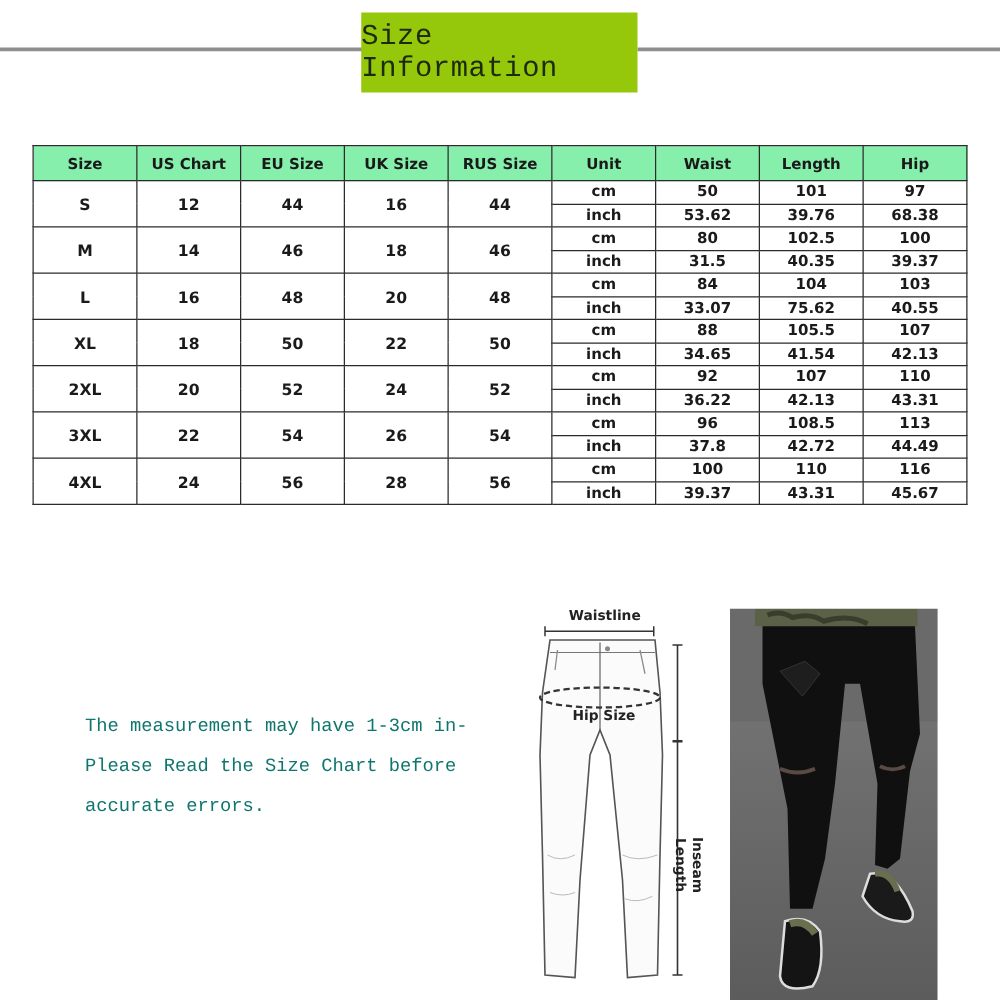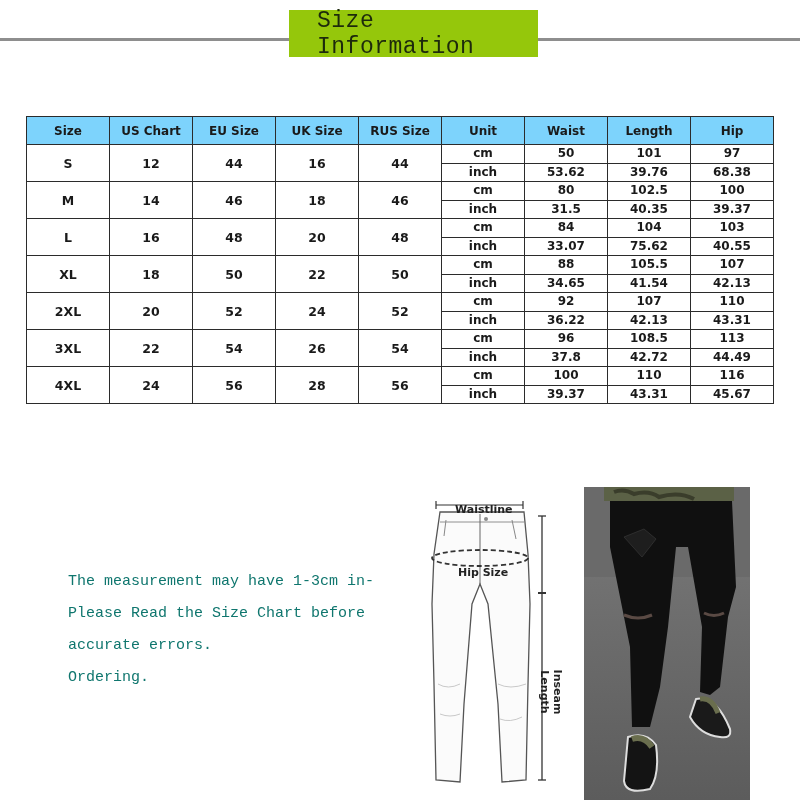--- a/index.html
+++ b/index.html
@@ -1,24 +1,24 @@
 <!DOCTYPE html>
 <html><head>
 <meta charset="utf-8">
 <style>
   html,body{margin:0;padding:0;background:#ffffff;}
   body{width:800px;height:800px;position:relative;overflow:hidden;font-family:"DejaVu Sans",sans-serif;}
   .rule{position:absolute;top:38px;height:3px;background:#8e8e8e;}
   .rule.left{left:0;width:290px;}
   .rule.right{left:510px;width:290px;}
-  .banner{position:absolute;left:289px;top:10px;width:221px;height:47px;background:#95c70b;display:flex;align-items:center;justify-content:center;padding-left:28px;}
+  .banner{position:absolute;left:289px;top:10px;width:221px;height:64px;background:#95c70b;display:flex;align-items:center;justify-content:center;}
   .banner span{font-family:"Liberation Mono","DejaVu Sans Mono",monospace;font-size:23px;color:#1d2a0c;letter-spacing:0.5px;}
   table.sizes{position:absolute;left:26px;top:116px;border-collapse:collapse;width:748px;table-layout:fixed;}
   table.sizes th,table.sizes td{border:1.5px solid #2b2b2b;text-align:center;font-family:"DejaVu Sans",sans-serif;font-weight:bold;color:#1a1a1a;padding:0;}
-  table.sizes th{background:#7dd3fc;height:27px;font-size:12px;}
+  table.sizes th{background:#86efac;height:27px;font-size:12px;}
   table.sizes td{font-size:12px;height:17.5px;line-height:17px;}
   table.sizes td.big{font-size:12.5px;}
   .note{position:absolute;left:68px;top:566px;width:340px;font-family:"Liberation Mono","DejaVu Sans Mono",monospace;font-size:15px;line-height:32px;color:#0f766e;}
   .note p{margin:0;}
   .diagram{position:absolute;left:428px;top:484px;width:130px;height:305px;}
   .diagram .lbl{position:absolute;font-family:"DejaVu Sans",sans-serif;font-weight:bold;font-size:11px;color:#222;}
   .photo{position:absolute;left:584px;top:487px;width:166px;height:313px;background:#6f6f6f;overflow:hidden;}
 </style>
 </head>
 <body>
@@ -163,21 +163,20 @@
         <td>43.31</td>
         <td>45.67</td>
       </tr>
     </tbody>
 </table>
 
 <div class="note">
   <p>The measurement may have 1-3cm in-</p>
   <p>Please Read the Size Chart before</p>
   <p>accurate errors.</p>
-  <p>Ordering.</p>
 </div>
 
 <div class="diagram">
   <svg width="130" height="305" viewBox="0 0 130 305">
 
     <line x1="8" y1="21" x2="95" y2="21" stroke="#333" stroke-width="1.2"></line>
     <line x1="8" y1="17" x2="8" y2="25" stroke="#333" stroke-width="1.2"></line>
     <line x1="95" y1="17" x2="95" y2="25" stroke="#333" stroke-width="1.2"></line>
 
     <path d="M12 28 L96 28 L100 70 L102 120 L100 200 L98 296 L74 298 L70 220 L60 120 L52 100 L44 120 L36 220 L32 298 L8 296 L6 200 L4 120 L6 70 Z" fill="#fbfbfb" stroke="#555" stroke-width="1.3"></path>
@@ -189,21 +188,21 @@
 
     <path d="M10 200 q10 6 22 0 M70 200 q12 6 28 0 M12 230 q10 4 20 0 M72 235 q10 4 22 -2" stroke="#bbb" stroke-width="0.8" fill="none"></path>
 
     <ellipse cx="52" cy="74" rx="48" ry="8" fill="none" stroke="#333" stroke-width="1.8" stroke-dasharray="5,3"></ellipse>
 
     <line x1="114" y1="32" x2="114" y2="296" stroke="#333" stroke-width="1.3"></line>
     <line x1="110" y1="32" x2="118" y2="32" stroke="#333" stroke-width="1.3"></line>
     <line x1="110" y1="296" x2="118" y2="296" stroke="#333" stroke-width="1.3"></line>
     <line x1="110" y1="109" x2="118" y2="109" stroke="#333" stroke-width="2"></line>
   </svg>
-  <div class="lbl" style="left:27px;top:19px;text-align:right;">Waistline</div>
+  <div class="lbl" style="left:27px;top:2px;text-align:right;">Waistline</div>
   <div class="lbl" style="left:30px;top:82px;">Hip Size</div>
   <div class="lbl" style="left:78px;top:195px;transform:rotate(90deg);transform-origin:center;width:90px;text-align:center;">Inseam Length</div>
 </div>
 
 <div class="photo">
   <svg width="166" height="313" viewBox="0 0 166 313">
     <defs>
       <linearGradient id="floor" x1="0" y1="0" x2="0" y2="1">
         <stop offset="0" stop-color="#7a7a7a"></stop>
           <stop offset="1" stop-color="#5c5c5c"></stop>

